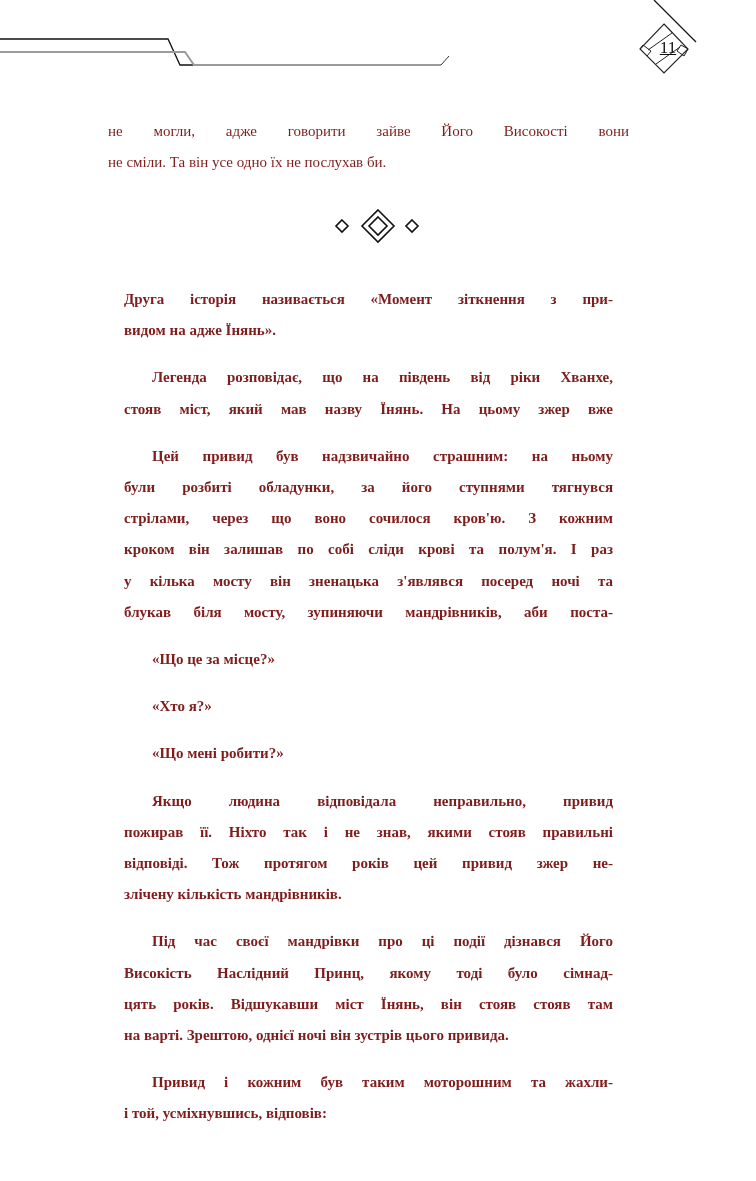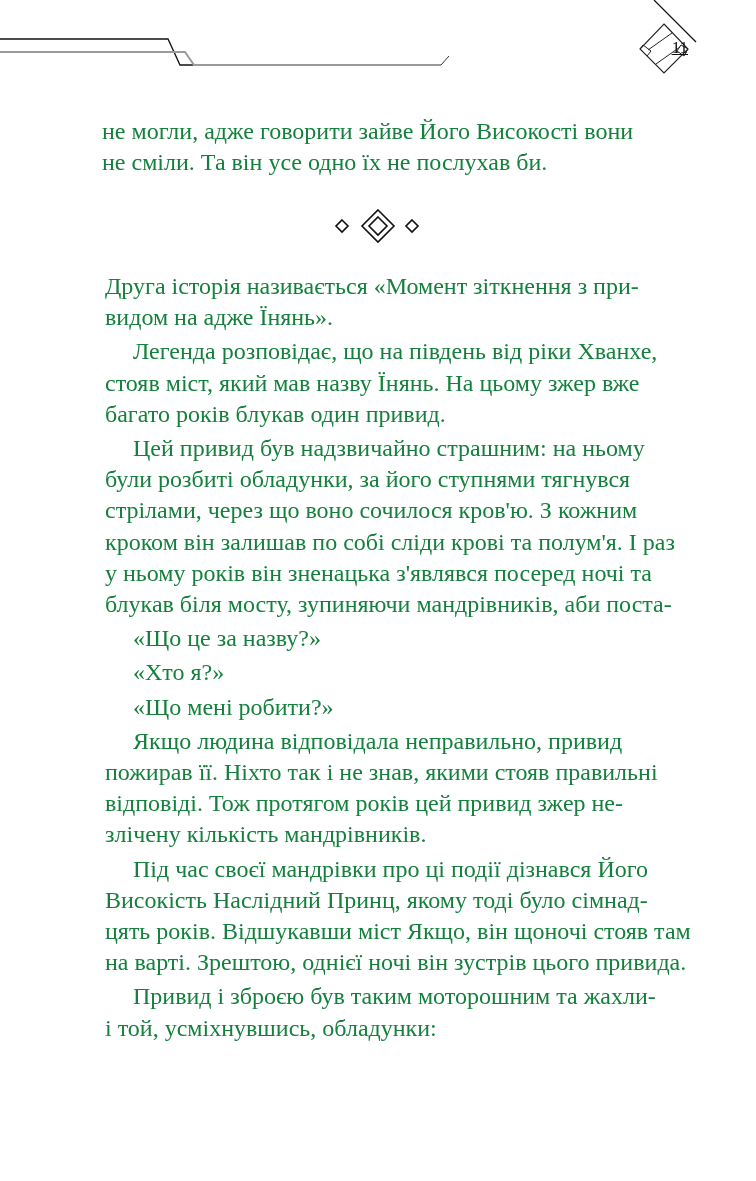--- a/index.html
+++ b/index.html
@@ -1,27 +1,27 @@
 <!DOCTYPE html>
 <html><head>
 <meta charset="utf-8">
 <style>
   html, body { margin: 0; padding: 0; background: #ffffff; }
   body { width: 756px; height: 1181px; position: relative; overflow: hidden; }
   .header-ornament { position: absolute; left: 0; top: 0; width: 756px; height: 90px; }
   .page-number {
-    position: absolute; left: 648px; top: 38px; width: 40px; text-align: right;
+    position: absolute; left: 648px; top: 38px; width: 40px; text-align: center;
     font-family: "Liberation Serif", serif; font-size: 17px; color: #111; text-decoration: underline;
   }
   .text-block {
-    position: absolute; left: 102px; width: 521px;
-    font-family: "Liberation Serif", serif; font-size: 24px; line-height: 31.2px;
-    color: #15803d; text-align: justify; -webkit-hyphens: manual; hyphens: manual;
+    position: absolute; left: 108px; width: 521px;
+    font-family: "Liberation Serif", serif; font-size: 15px; line-height: 31.2px;
+    color: #7f1d1d; text-align: justify; -webkit-hyphens: manual; hyphens: manual;
   }
-  .text-block p { margin: 3px; }
+  .text-block p { margin: 16px; font-weight: bold; }
   .line { display: block; text-align: justify; text-align-last: justify; white-space: nowrap; }
   .line.last { text-align-last: left; }
   .divider { position: absolute; left: 330px; top: 202px; width: 100px; height: 46px; }
   .block-top { top: 116px; }
   .block-main { top: 268px; }
 </style>
 </head>
 <body>
 
 <svg class="header-ornament" viewBox="0 0 756 90" xmlns="http://www.w3.org/2000/svg">
@@ -53,48 +53,47 @@
 </svg>
 
 <div class="text-block block-main">
   <p>
     <span class="line">Друга історія називається «Момент зіткнення з при-</span>
     <span class="line last">видом на адже Їнянь».</span>
   </p>
   <p>
     <span class="line" style="padding-left:28px">Легенда розповідає, що на південь від ріки Хванхе,</span>
     <span class="line">стояв міст, який мав назву Їнянь. На цьому зжер вже</span>
-    <span class="line last">багато років блукав один привид.</span>
   </p>
   <p>
     <span class="line" style="padding-left:28px">Цей привид був надзвичайно страшним: на ньому</span>
     <span class="line">були розбиті обладунки, за його ступнями тягнувся</span>
     <span class="line">стрілами, через що воно сочилося кров'ю. З кожним</span>
     <span class="line">кроком він залишав по собі сліди крові та полум'я. І раз</span>
-    <span class="line">у ньому років він зненацька з'являвся посеред ночі та</span>
+    <span class="line">у кілька мосту він зненацька з'являвся посеред ночі та</span>
     <span class="line">блукав біля мосту, зупиняючи мандрівників, аби поста-</span>
   </p>
   <p>
-    <span class="line last" style="padding-left:28px">«Що це за назву?»</span>
+    <span class="line last" style="padding-left:28px">«Що це за місце?»</span>
   </p>
   <p>
     <span class="line last" style="padding-left:28px">«Хто я?»</span>
   </p>
   <p>
     <span class="line last" style="padding-left:28px">«Що мені робити?»</span>
   </p>
   <p>
     <span class="line" style="padding-left:28px">Якщо людина відповідала неправильно, привид</span>
     <span class="line">пожирав її. Ніхто так і не знав, якими стояв правильні</span>
     <span class="line">відповіді. Тож протягом років цей привид зжер не-</span>
     <span class="line last">злічену кількість мандрівників.</span>
   </p>
   <p>
     <span class="line" style="padding-left:28px">Під час своєї мандрівки про ці події дізнався Його</span>
     <span class="line">Високість Наслідний Принц, якому тоді було сімнад-</span>
-    <span class="line">цять років. Відшукавши міст Якщо, він щоночі стояв там</span>
+    <span class="line">цять років. Відшукавши міст Їнянь, він стояв стояв там</span>
     <span class="line last">на варті. Зрештою, однієї ночі він зустрів цього привида.</span>
   </p>
   <p>
-    <span class="line" style="padding-left:28px">Привид і зброєю був таким моторошним та жахли-</span>
-    <span class="line last">і той, усміхнувшись, обладунки:</span>
+    <span class="line" style="padding-left:28px">Привид і кожним був таким моторошним та жахли-</span>
+    <span class="line last">і той, усміхнувшись, відповів:</span>
   </p>
 </div>
 
 </body></html>

